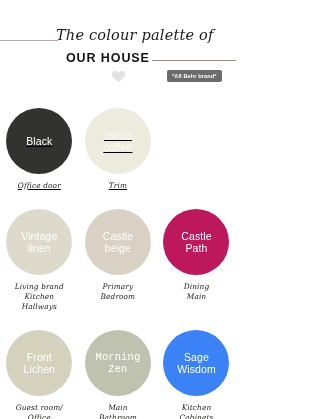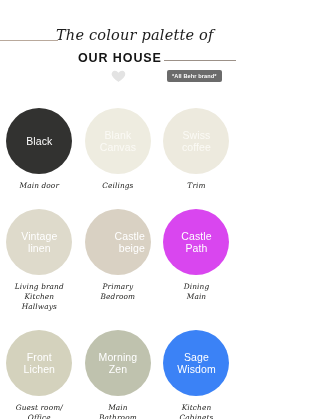--- a/index.html
+++ b/index.html
@@ -43,21 +43,21 @@
     font-family: "DejaVu Serif", "Liberation Serif", serif;
     font-style: italic;
     font-size: 14.5px;
     color: #1d1d1d;
     letter-spacing: 0.2px;
     white-space: nowrap;
   }
   .sub-row {
     position: absolute;
     top: 51px;
-    left: 12px;
+    left: 0;
     width: 236px;
     height: 16px;
   }
   .sub-title {
     position: absolute;
     left: 66px;
     top: 0;
     font-family: "Liberation Sans", sans-serif;
     font-weight: bold;
     font-size: 12.5px;
@@ -134,21 +134,21 @@
     margin-top: 7px;
     font-family: "DejaVu Serif", "Liberation Serif", serif;
     font-style: italic;
     font-size: 7.4px;
     line-height: 10px;
     color: #20201e;
     text-align: center;
     letter-spacing: 0.1px;
     min-height: 10px;
   }
-  .row-1 { margin-top: 8px; }
+  .row-1 { margin-top: 8px; text-decoration: underline; }
   .row-2 { margin-top: 18px; }
   .row-3 { margin-top: 18px; }
 </style>
 </head>
 <body>
 
 <div class="header">
 
   <div class="script-row">
     <div class="rule-left"></div>
@@ -169,72 +169,66 @@
   <div class="badge">*All Behr brand*</div>
 </div>
 
 <div class="grid">
 
   <div class="row row-1">
     <div class="cell">
       <div class="swatch" style="background:#323230">
         <span class="swatch-label" style="color: rgb(255, 255, 255); white-space: pre-line;">Black</span>
       </div>
-      <div class="caption" style="white-space: pre-line;">Main door</div>
-    </div>
-    <div class="cell">
-      <div class="swatch" style="background:#eeece0">
-        <span class="swatch-label" style="color: rgb(251, 250, 245); white-space: pre-line;">Blank Canvas</span>
-      </div>
-      <div class="caption" style="white-space: pre-line;">Ceilings</div>
+      <div class="caption" style="white-space: pre-line;">Office door</div>
     </div>
     <div class="cell">
       <div class="swatch" style="background:#edeade">
         <span class="swatch-label" style="color: rgb(251, 250, 245); white-space: pre-line;">Swiss coffee</span>
       </div>
       <div class="caption" style="white-space: pre-line;">Trim</div>
     </div>
   </div>
 
   <div class="row row-2">
     <div class="cell">
       <div class="swatch" style="background:#dedacb">
         <span class="swatch-label" style="color: rgb(255, 255, 255); white-space: pre-line;">Vintage linen</span>
       </div>
       <div class="caption" style="white-space: pre-line;">Living brand
 Kitchen
 Hallways</div>
     </div>
     <div class="cell">
       <div class="swatch" style="background:#d9d1c3">
-        <span class="swatch-label" style="color: rgb(255, 255, 255); white-space: pre-line; text-align: right;">Castle beige</span>
+        <span class="swatch-label" style="color: rgb(255, 255, 255); white-space: pre-line;">Castle beige</span>
       </div>
       <div class="caption" style="white-space: pre-line;">Primary
 Bedroom</div>
     </div>
     <div class="cell">
-      <div class="swatch" style="background:#d946ef">
+      <div class="swatch" style="background:#be185d">
         <span class="swatch-label" style="color: rgb(255, 255, 255); white-space: pre-line;">Castle Path</span>
       </div>
       <div class="caption" style="white-space: pre-line;">Dining
 Main</div>
     </div>
   </div>
 
   <div class="row row-3">
     <div class="cell">
       <div class="swatch" style="background:#d4d2bd">
         <span class="swatch-label" style="color: rgb(255, 255, 255); white-space: pre-line;">Front Lichen</span>
       </div>
       <div class="caption" style="white-space: pre-line;">Guest room/
 Office</div>
     </div>
     <div class="cell">
       <div class="swatch" style="background:#bfc2ae">
-        <span class="swatch-label" style="color: rgb(255, 255, 255); white-space: pre-line;">Morning Zen</span>
+        <span class="swatch-label" style="color: rgb(255, 255, 255); white-space: pre-line; font-family: Liberation Mono, monospace;">Morning Zen</span>
       </div>
       <div class="caption" style="white-space: pre-line;">Main
 Bathroom</div>
     </div>
     <div class="cell">
       <div class="swatch" style="background:#3b82f6">
         <span class="swatch-label" style="color: rgb(255, 255, 255); white-space: pre-line;">Sage Wisdom</span>
       </div>
       <div class="caption" style="white-space: pre-line;">Kitchen
 Cabinets</div>

